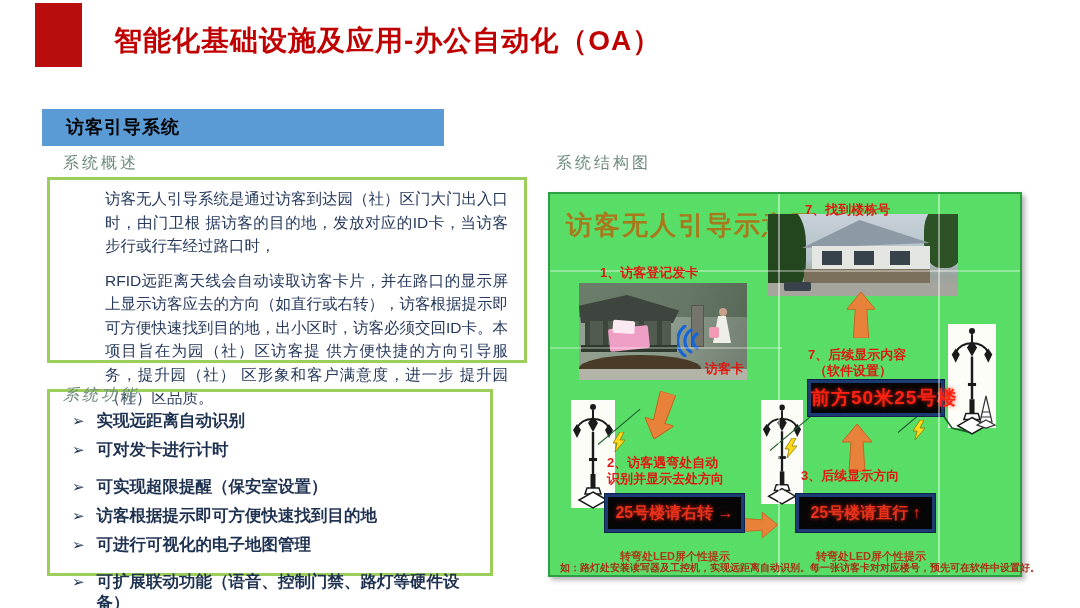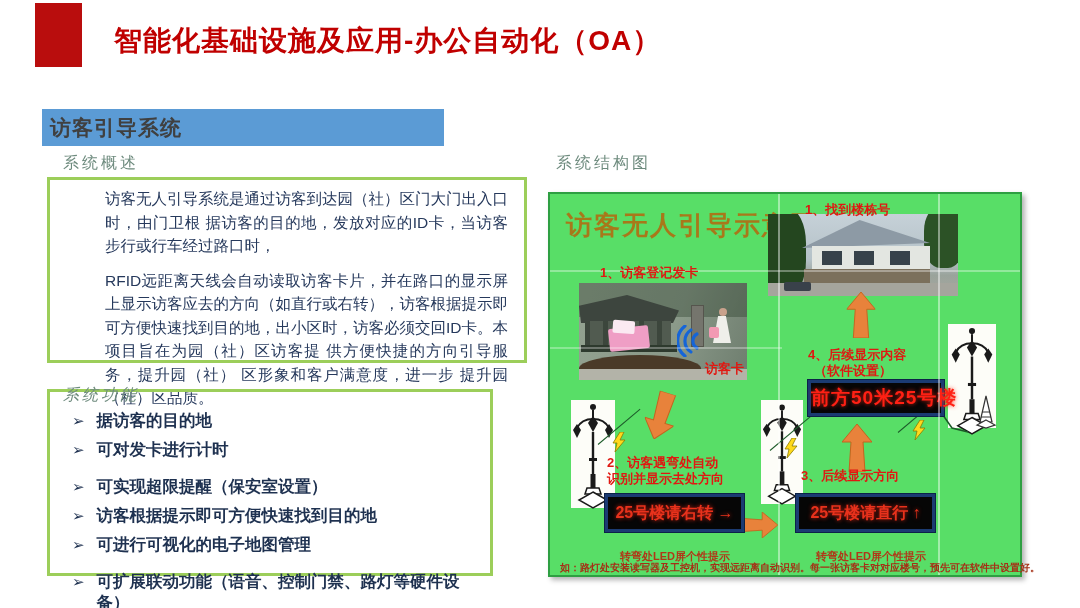--- a/index.html
+++ b/index.html
@@ -5,22 +5,22 @@
   html,body{margin:0;padding:0;background:#ffffff;}
   .slide{position:relative;width:1080px;height:608px;background:#ffffff;overflow:hidden;
          font-family:"Liberation Sans","DejaVu Sans",sans-serif;}
 
   
   .red-square{position:absolute;left:35px;top:3px;width:47px;height:64px;background:#b90d0d;}
   .main-title{position:absolute;left:114px;top:22px;margin:0;font-size:28px;font-weight:bold;
               color:#c00000;letter-spacing:1px;white-space:nowrap;}
 
   .banner{position:absolute;left:42px;top:109px;width:402px;height:37px;background:#5b9bd5;}
-  .banner span{display:block;padding-left:8px;line-height:37px;font-size:21px;font-weight:bold;
-               color:#404040;letter-spacing:1px;}
+  .banner span{display:block;padding-left:24px;line-height:37px;font-size:18px;font-weight:bold;
+               color:#000000;letter-spacing:1px;}
 
   .sec-label{position:absolute;font-family:"Liberation Serif","DejaVu Serif",serif;
              font-size:16px;color:#6e8b7e;letter-spacing:3px;z-index:3;}
   .overview-label{left:63px;top:153px;}
   .functions-label{left:63px;top:385px;font-style:italic;}
   .structure-label{left:556px;top:153px;}
 
   .green-box{position:absolute;border:3px solid #9cce5a;background:transparent;}
   .overview-box{left:47px;top:177px;width:437px;height:180px;overflow:visible;padding-left:37px;}
   .overview-box p{margin:7px 16px 11px 18px;font-size:15.5px;line-height:23.5px;
@@ -157,21 +157,21 @@
   <div class="green-box overview-box">
     <p>访客无人引导系统是通过访客到达园（社）区门大门出入口时，由门卫根 据访客的目的地，发放对应的ID卡，当访客步行或行车经过路口时，</p>
     <p>RFID远距离天线会自动读取访客卡片，并在路口的显示屏上显示访客应去的方向（如直行或右转），访客根据提示即可方便快速找到目的地，出小区时，访客必须交回ID卡。本项目旨在为园（社）区访客提 供方便快捷的方向引导服务，提升园（社） 区形象和客户满意度，进一步 提升园（社）区品质。</p>
   </div>
 
   <div class="sec-label functions-label">系统功能</div>
   <div class="green-box functions-box">
     <ul>
       <li>
           <span class="blt">➢</span>
-          <span>据访客的目的地</span>
+          <span>实现远距离自动识别</span>
         </li>
       <li>
           <span class="blt">➢</span>
           <span>可对发卡进行计时</span>
         </li>
       <li class="gap">
           <span class="blt">➢</span>
           <span>可实现超限提醒（保安室设置）</span>
         </li>
       <li>
@@ -192,21 +192,21 @@
   <div class="sec-label structure-label">系统结构图</div>
 
   <div class="diagram">
     <div class="seam v1"></div>
     <div class="seam v2"></div>
     <div class="seam h1"></div>
     <div class="seam h2"></div>
 
     <div class="diagram-title">访客无人引导示意图</div>
 
-    <div class="dg-label" style="left:255px;top:7px;">1、找到楼栋号</div>
+    <div class="dg-label" style="left:255px;top:7px;">7、找到楼栋号</div>
     <div class="building-photo">
       <div class="tree-l"></div>
       <div class="tree-r"></div>
       <div class="roof-main"></div>
       <div class="house-body">
         <div class="win w1"></div>
         <div class="win w2"></div>
         <div class="win w3"></div>
       </div>
       <div class="house-lower"></div>
@@ -276,21 +276,21 @@
     <svg class="o-arrow arrow-up-1" width="30" height="46" viewBox="0 0 30 48">
         <use href="#uparrow"></use>
       </svg>
     <svg class="o-arrow arrow-up-2" width="30" height="48" viewBox="0 0 30 48">
         <use href="#uparrow"></use>
       </svg>
     <svg class="o-arrow arrow-right" width="26" height="46" viewBox="0 0 30 48">
         <use href="#uparrow"></use>
       </svg>
 
-    <div class="dg-label" style="left:258px;top:152px;">4、后续显示内容</div>
+    <div class="dg-label" style="left:258px;top:152px;">7、后续显示内容</div>
     <div class="dg-label" style="left:264px;top:168px;">（软件设置）</div>
 
     <div class="led led-ahead">
       <span>前方50米25号楼</span>
     </div>
     <svg class="conn-line" width="34" height="38" viewBox="0 0 34 38">
       <polyline points="2,2 16,22 32,26" fill="none" stroke="#1c5a28" stroke-width="1.5"></polyline>
     </svg>
 
     <div class="dg-label" style="left:57px;top:260px;">2、访客遇弯处自动</div>

